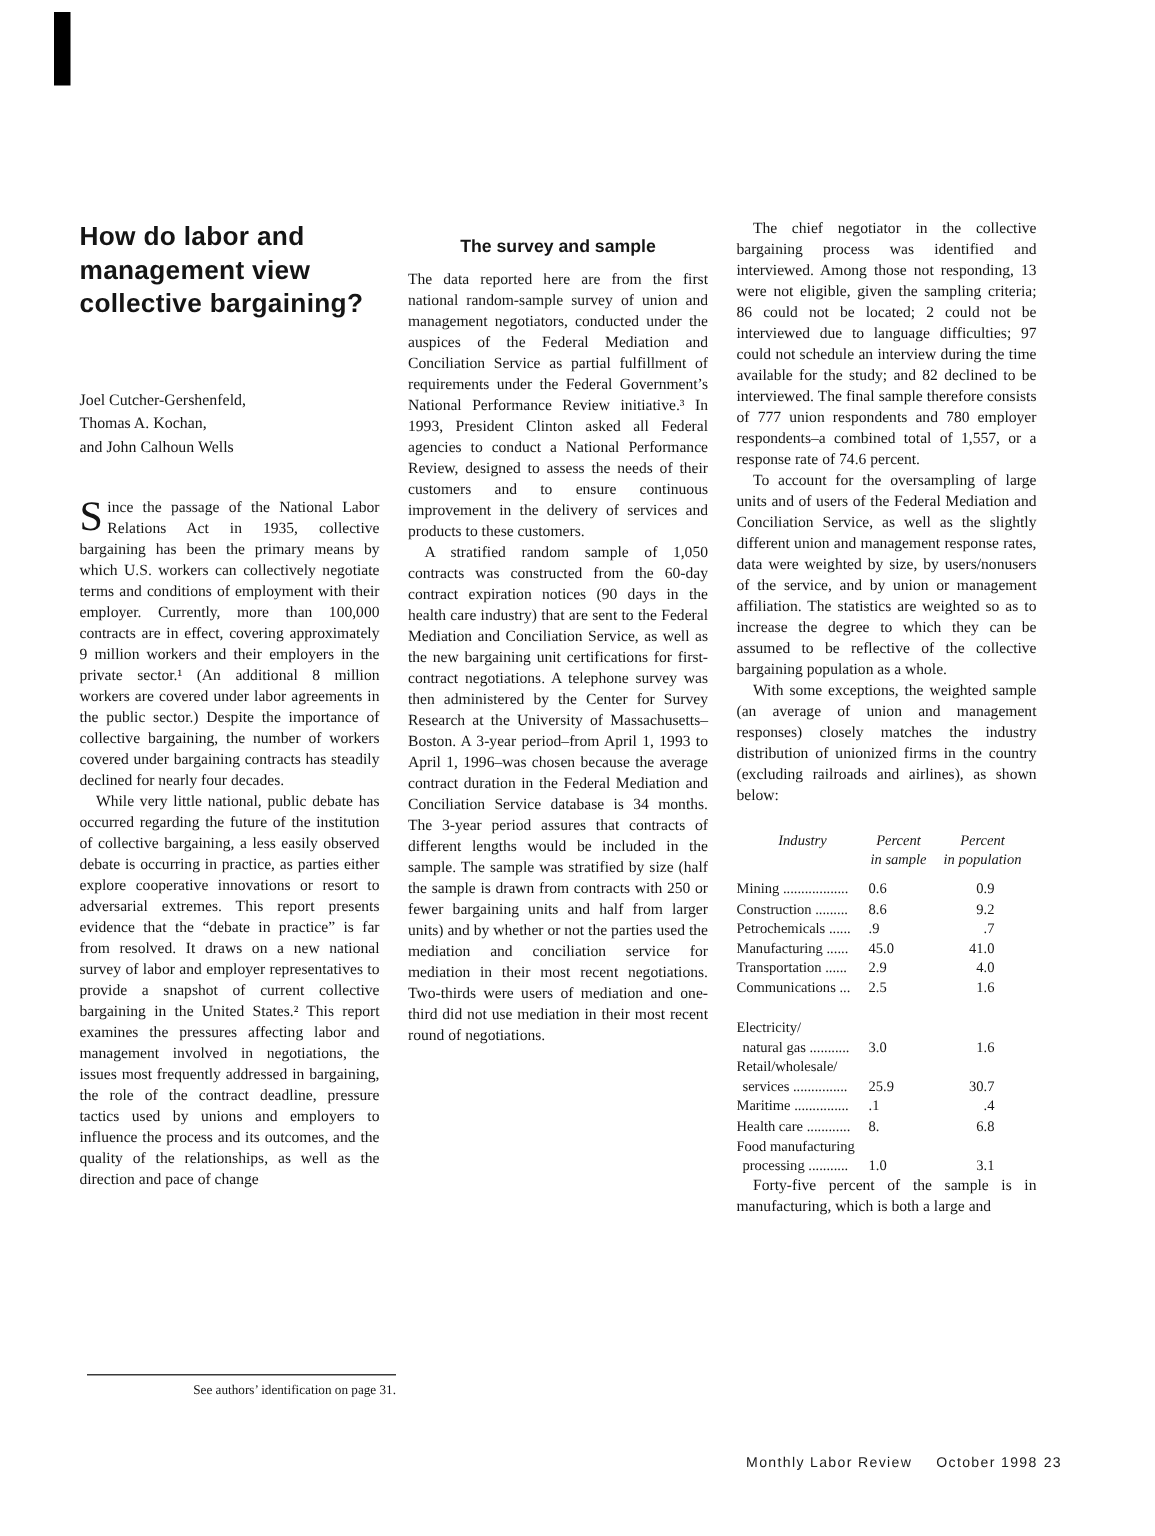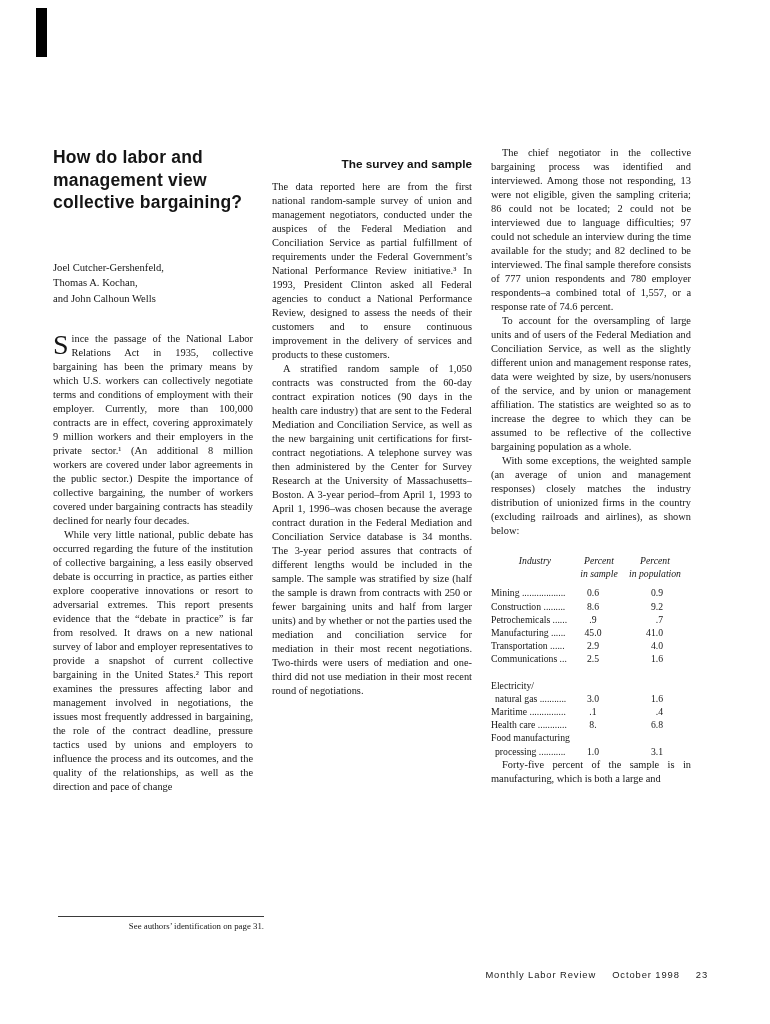--- a/index.html
+++ b/index.html
@@ -6,38 +6,38 @@
   body{width:770px;height:1024px;background:#ffffff;font-family:"Liberation Serif",serif;color:#151515;position:relative;overflow:hidden;}
   .corner-mark{position:absolute;left:36px;top:8px;width:11px;height:49px;background:#000;}
   .columns{position:absolute;left:53px;top:146px;width:644px;display:flex;gap:19px;}
   .col{width:200px;font-size:10.4px;line-height:14px;text-align:justify;hyphens:auto;}
   .title{font-family:"Liberation Sans",sans-serif;font-weight:bold;font-size:17.5px;line-height:22.5px;white-space:pre-line;text-align:left;letter-spacing:0.2px;margin:0;}
   .authors{margin-top:46px;font-size:10.6px;line-height:15.5px;white-space:pre-line;text-align:left;}
   .col1-body{margin-top:26px;}
   p{margin:0;}
   .indent{text-indent:11px;}
   .dropcap{float:left;font-size:28px;line-height:23px;padding:1px 3px 0 0;}
-  .heading{font-family:"Liberation Sans",sans-serif;font-weight:bold;font-size:11.8px;margin:11px 0 9px;text-align:right;}
+  .heading{font-family:"Liberation Sans",sans-serif;font-weight:bold;font-size:11.8px;margin:11px 0 9px;text-align:center;}
   .ind-table{margin:10px 0 0;font-size:9.7px;line-height:13.2px;text-align:left;}
   .tbl-head{display:flex;font-style:italic;margin-bottom:6px;margin-top:16px;}
   .th-industry{width:88px;text-align:center;}
   .th-sample{width:40px;text-align:center;}
   .th-pop{width:72px;text-align:center;}
   .th-sample span,.th-pop span{display:block;}
   .tbl-row{display:flex;align-items:flex-end;}
   .tbl-label{width:88px;white-space:nowrap;}
   .cont-line{padding-left:4px;}
-  .tbl-sample{width:28px;text-align:center;}
+  .tbl-sample{width:28px;text-align:left;}
   .tbl-pop{width:56px;text-align:right;}
   .gap{margin-top:13px;}
   .closing{}
   .footnote{position:absolute;left:58px;top:916px;width:206px;border-top:1px solid #3a3a3a;padding-top:4px;font-size:8.8px;text-align:right;}
   .page-footer{position:absolute;top:969px;right:62px;font-family:"Liberation Sans",sans-serif;font-size:9.4px;letter-spacing:0.9px;white-space:nowrap;color:#1a1a1a;}
   .page-footer .issue{margin-left:16px;}
-  .page-footer .pagenum{margin-left:16px;}
+  .page-footer .pagenum{margin-left:4px;}
 </style>
 </head>
 <body>
 
 <div class="page">
 
   <div class="corner-mark"></div>
 
   <div class="columns">
 
@@ -123,20 +123,28 @@
             <div class="tbl-row gap">
               <div class="tbl-label">
                 <div>Electricity/</div>
                 <div class="cont-line">natural gas ...........</div>
               </div>
               <div class="tbl-sample">3.0</div>
               <div class="tbl-pop">1.6</div>
             </div>
             <div class="tbl-row">
               <div class="tbl-label">
+                <div>Retail/wholesale/</div>
+                <div class="cont-line">services ...............</div>
+              </div>
+              <div class="tbl-sample">25.9</div>
+              <div class="tbl-pop">30.7</div>
+            </div>
+            <div class="tbl-row">
+              <div class="tbl-label">
                 <div>Maritime ...............</div>
               </div>
               <div class="tbl-sample">.1</div>
               <div class="tbl-pop">.4</div>
             </div>
             <div class="tbl-row">
               <div class="tbl-label">
                 <div>Health care ............</div>
               </div>
               <div class="tbl-sample">8.</div>

